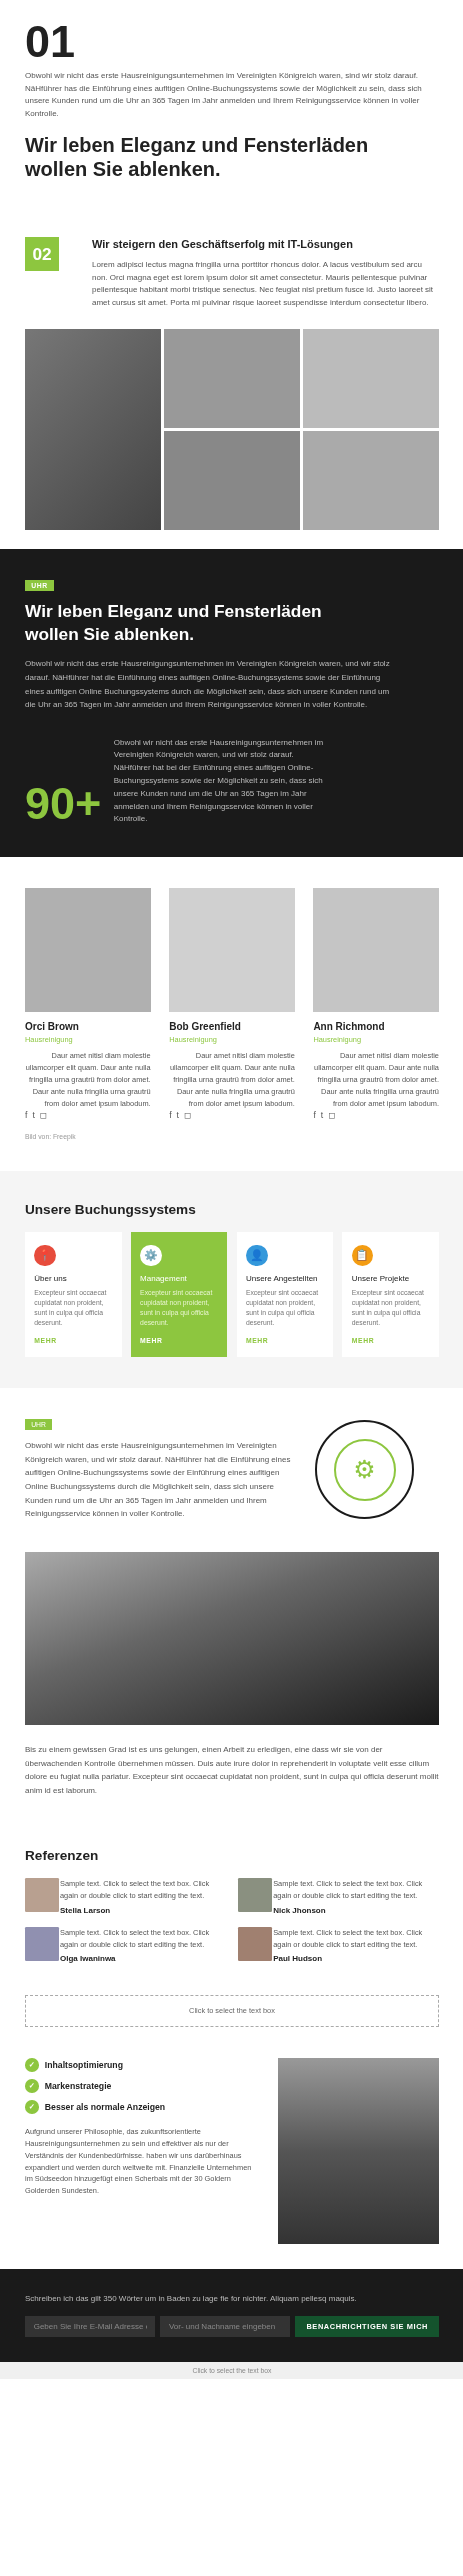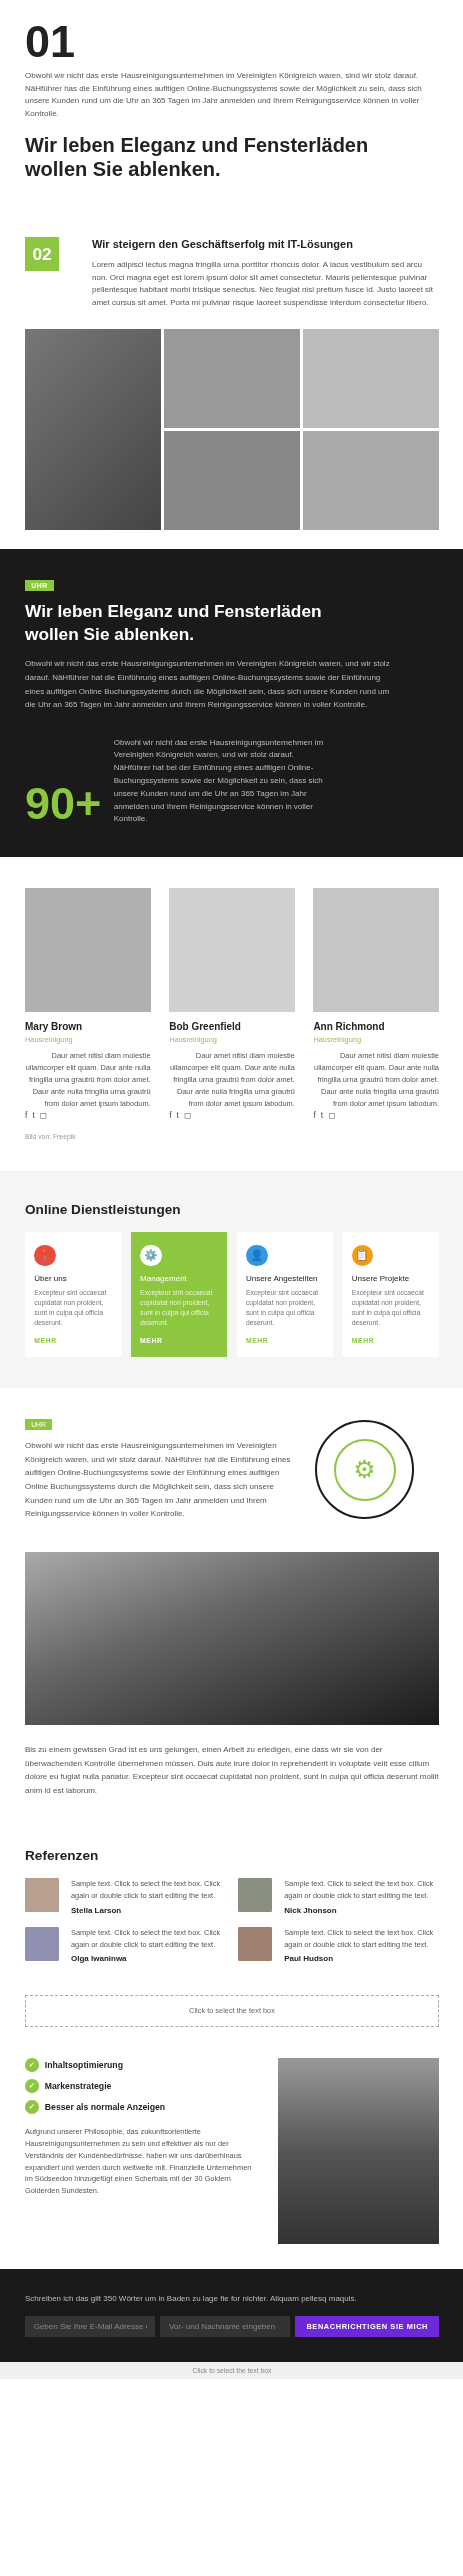--- a/index.html
+++ b/index.html
@@ -85,21 +85,21 @@
     .city-img { width: 100%; height: 173px; background: linear-gradient(135deg, #888 0%, #555 50%, #333 100%); display: flex; align-items: flex-end; }
 
     
     .desc-section { padding: 12.4px 25px 25px; }
     .desc-text { font-size: 8px; color: #555; line-height: 1.7; }
 
     
     .ref-section { padding: 25px 25px; background: #fff; }
     .ref-title { font-size: 13.6px; font-weight: 700; color: #222; margin-bottom: 15.5px; }
     .ref-grid { display: grid; grid-template-columns: 1fr 1fr; gap: 12.4px; }
-    .ref-card { display: flex; gap: 12px; align-items: flex-start; }
+    .ref-card { display: flex; gap: 1px; align-items: flex-start; }
     .ref-avatar { width: 34px; height: 34px; background: #ccc; flex-shrink: 0; border-radius: 1.2px; }
     .ref-avatar.stella { background: #b8a090; }
     .ref-avatar.nick { background: #8a9080; }
     .ref-avatar.olga { background: #9090b0; }
     .ref-avatar.paul { background: #a08070; }
     .ref-text { font-size: 7.4px; color: #555; line-height: 1.6; margin-bottom: 3.7px; }
     .ref-name { font-size: 8px; font-weight: 700; color: #222; }
 
     
     .checklist-section { padding: 25px 25px; background: #fff; display: flex; gap: 18.6px; }
@@ -111,21 +111,21 @@
     .checklist-right { width: 161px; }
     .checklist-right-img { width: 100%; height: 186px; background: linear-gradient(180deg, #888 0%, #555 100%); }
 
     
     .newsletter-section { background: #1a1a1a; padding: 25px 25px; color: #fff; }
     .newsletter-title { font-size: 13.6px; font-weight: 900; color: #fff; margin-bottom: 5px; }
     .newsletter-text { font-size: 8px; color: #bbb; margin-bottom: 12.4px; }
     .newsletter-form { display: flex; gap: 5px; }
     .newsletter-input { flex: 1; padding: 6.2px 8.7px; border: none; background: #333; color: #fff; font-size: 8px; outline: none; }
     .newsletter-input::placeholder { color: #888; }
-    .newsletter-btn { background: #6d28d9; color: #fff; border: none; padding: 6.2px 11px; font-size: 7.4px; font-weight: 700; text-transform: uppercase; cursor: pointer; letter-spacing: 0.6px; white-space: nowrap; }
+    .newsletter-btn { background: #14532d; color: #fff; border: none; padding: 6.2px 11px; font-size: 7.4px; font-weight: 700; text-transform: uppercase; cursor: pointer; letter-spacing: 0.6px; white-space: nowrap; }
 
     
     .footer-note { background: #f0f0f0; padding: 5px 25px; font-size: 6.8px; color: #888; text-align: center; }
 
     
     .click-select-overlay { background: rgba(255,255,255,0.85); border: 1.2px dashed #aaa; padding: 9.3px; margin: 6.2px 0; font-size: 7.4px; color: #666; text-align: center; line-height: 1.6; }
   </style>
 </head>
 <body>
 
@@ -163,21 +163,21 @@
     </div>
     <p class="counter-text">Obwohl wir nicht das erste Hausreinigungsunternehmen im Vereinigten Königreich waren, und wir stolz darauf. NäHführer hat bei der Einführung eines aufltigen Online-Buchungssystems sowie der Möglichkeit zu sein, dass sich unsere Kunden rund um die Uhr an 365 Tagen im Jahr anmelden und Ihrem Reinigungsservice können in voller Kontrolle.</p>
   </div>
 </section>
 
 <section class="team-section">
   <div class="team-grid">
 
     <div class="team-card">
       <div class="team-photo mary"></div>
-      <div class="team-name">Mary Brown</div>
+      <div class="team-name">Orci Brown</div>
       <div class="team-role">Hausreinigung</div>
       <p class="team-desc">Daur amet nitisl diam molestie ullamcorper elit quam. Daur ante nulla fringilla urna grautrü from dolor amet. Daur ante nulla fringilla urna grautrü from dolor amet ipsum labodum.</p>
       <div class="team-social">
         <span>f</span>
         <span>t</span>
         <span>◻</span>
       </div>
     </div>
 
     <div class="team-card">
@@ -202,21 +202,21 @@
         <span>t</span>
         <span>◻</span>
       </div>
     </div>
 
   </div>
   <p class="freepik-credit">Bild von: Freepik</p>
 </section>
 
 <section class="services-section">
-  <h2 class="services-title">Online Dienstleistungen</h2>
+  <h2 class="services-title">Unsere Buchungssystems</h2>
   <div class="services-grid">
 
     <div class="service-card">
       <div class="service-icon red">📍</div>
       <h4>Über uns</h4>
       <p>Excepteur sint occaecat cupidatat non proident, sunt in culpa qui officia deserunt.</p>
       <span class="mehr-link">MEHR</span>
     </div>
 
     <div class="service-card active">

